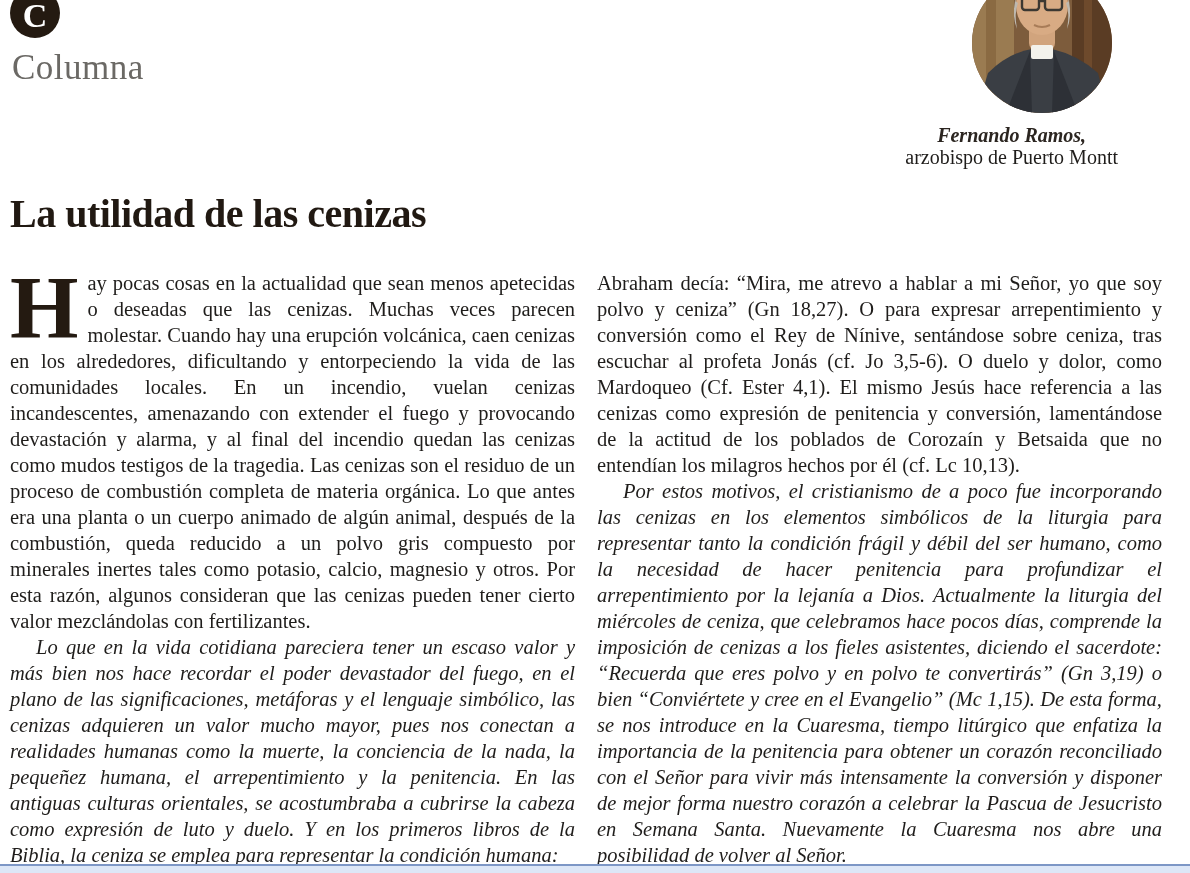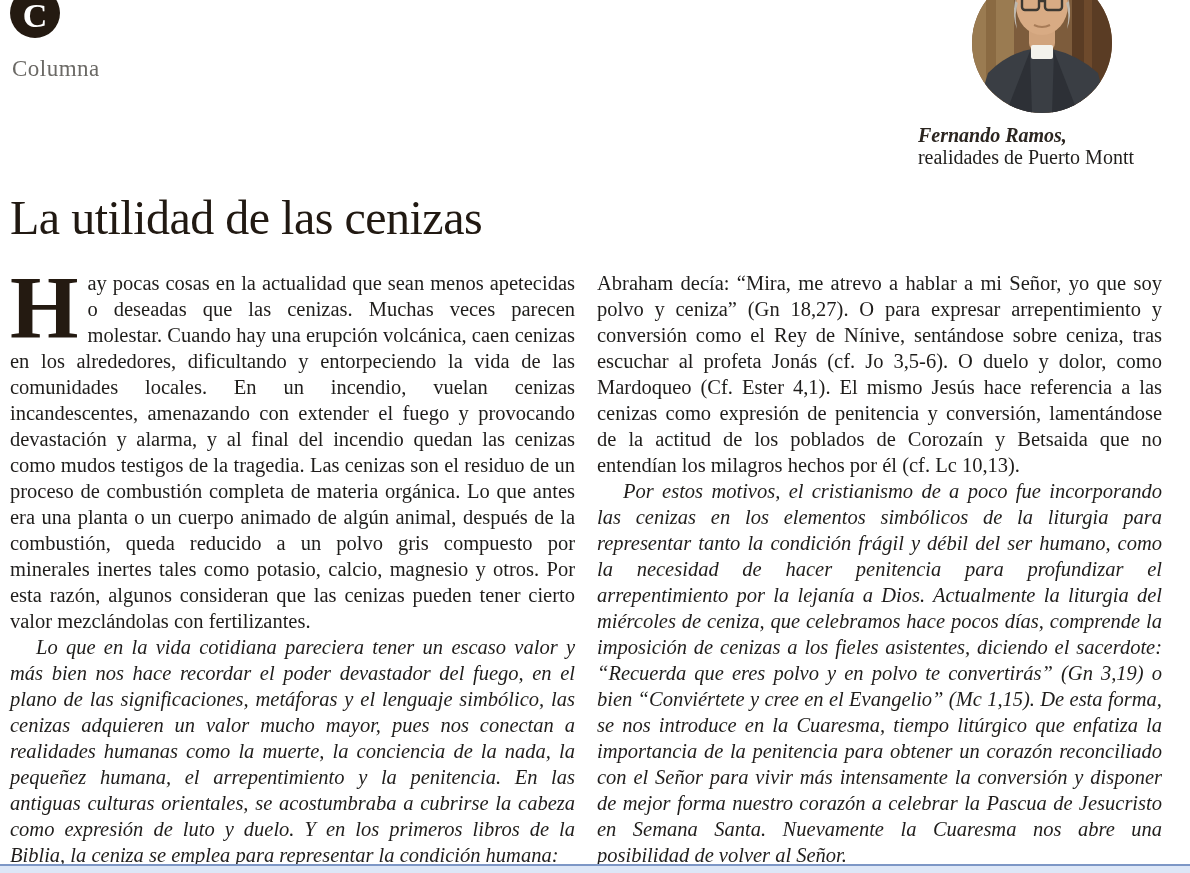--- a/index.html
+++ b/index.html
@@ -36,60 +36,59 @@
     font-weight: bold;
     font-size: 34px;
     line-height: 1;
     padding-top: 6px;
   }
 
   .section-label {
     position: absolute;
     left: 12px;
     top: 48px;
-    font-size: 23px;
+    font-size: 35px;
     color: var(--section-label, #6b6965);
     letter-spacing: 0.5px;
-    margin-top: 8px;
   }
 
   
   .portrait {
     position: absolute;
     left: 972px;
     top: -27px;
     width: 140px;
     height: 140px;
   }
   .portrait svg { display: block; width: 140px; height: 140px; }
 
   .author-block {
     position: absolute;
-    right: 56px;
+    right: 72px;
     top: 124px;
-    text-align: left;
+    text-align: center;
     line-height: 22px;
   }
   .author-name {
     font-weight: bold;
     font-style: italic;
     font-size: 20px;
     color: #2b2520;
   }
   .author-role {
     font-size: 20px;
     color: #1f1d1b;
   }
 
   .headline {
     position: absolute;
     left: 10px;
     top: 190px;
-    font-size: 48px;
-    font-weight: normal;
+    font-size: 40px;
+    font-weight: bold;
     color: var(--headline, #211912);
     letter-spacing: -0.5px;
     white-space: nowrap;
   }
 
   .columns {
     position: absolute;
     left: 10px;
     top: 270px;
     width: 1152px;
@@ -170,21 +169,21 @@
         <rect x="73" y="24" width="17" height="13" rx="3" fill="none" stroke="#3c3832" stroke-width="2.4"></rect>
         <line x1="67" y1="28" x2="73" y2="28" stroke="#3c3832" stroke-width="2.4"></line>
 
         <path d="M62 52 Q70 56 78 52" fill="none" stroke="#a87c58" stroke-width="2"></path>
       </g>
     </svg>
   </div>
 
   <div class="author-block">
     <div class="author-name">Fernando Ramos,</div>
-    <div class="author-role">realidades de Puerto Montt</div>
+    <div class="author-role">arzobispo de Puerto Montt</div>
   </div>
 
   <h1 class="headline">La utilidad de las cenizas</h1>
 
   <div class="columns">
     <div class="col">
       <p>
         <span class="dropcap">H</span><span>ay pocas cosas en la actualidad que sean menos apetecidas o deseadas que las cenizas. Muchas veces parecen molestar. Cuando hay una erupción volcánica, caen cenizas en los alrededores, dificultando y entorpeciendo la vida de las comunidades locales. En un incendio, vuelan cenizas incandescentes, amenazando con extender el fuego y provocando devastación y alarma, y al final del incendio quedan las cenizas como mudos testigos de la tragedia. Las cenizas son el residuo de un proceso de combustión completa de materia orgánica. Lo que antes era una planta o un cuerpo animado de algún animal, después de la combustión, queda reducido a un polvo gris compuesto por minerales inertes tales como potasio, calcio, magnesio y otros. Por esta razón, algunos consideran que las cenizas pueden tener cierto valor mezclándolas con fertilizantes.</span>
       </p>
       <p class="indent">Lo que en la vida cotidiana pareciera tener un escaso valor y más bien nos hace recordar el poder devastador del fuego, en el plano de las significaciones, metáforas y el lenguaje simbólico, las cenizas adquieren un valor mucho mayor, pues nos conectan a realidades humanas como la muerte, la conciencia de la nada, la pequeñez humana, el arrepentimiento y la penitencia. En las antiguas culturas orientales, se acostumbraba a cubrirse la cabeza como expresión de luto y duelo. Y en los primeros libros de la Biblia, la ceniza se emplea para representar la condición humana:</p>

